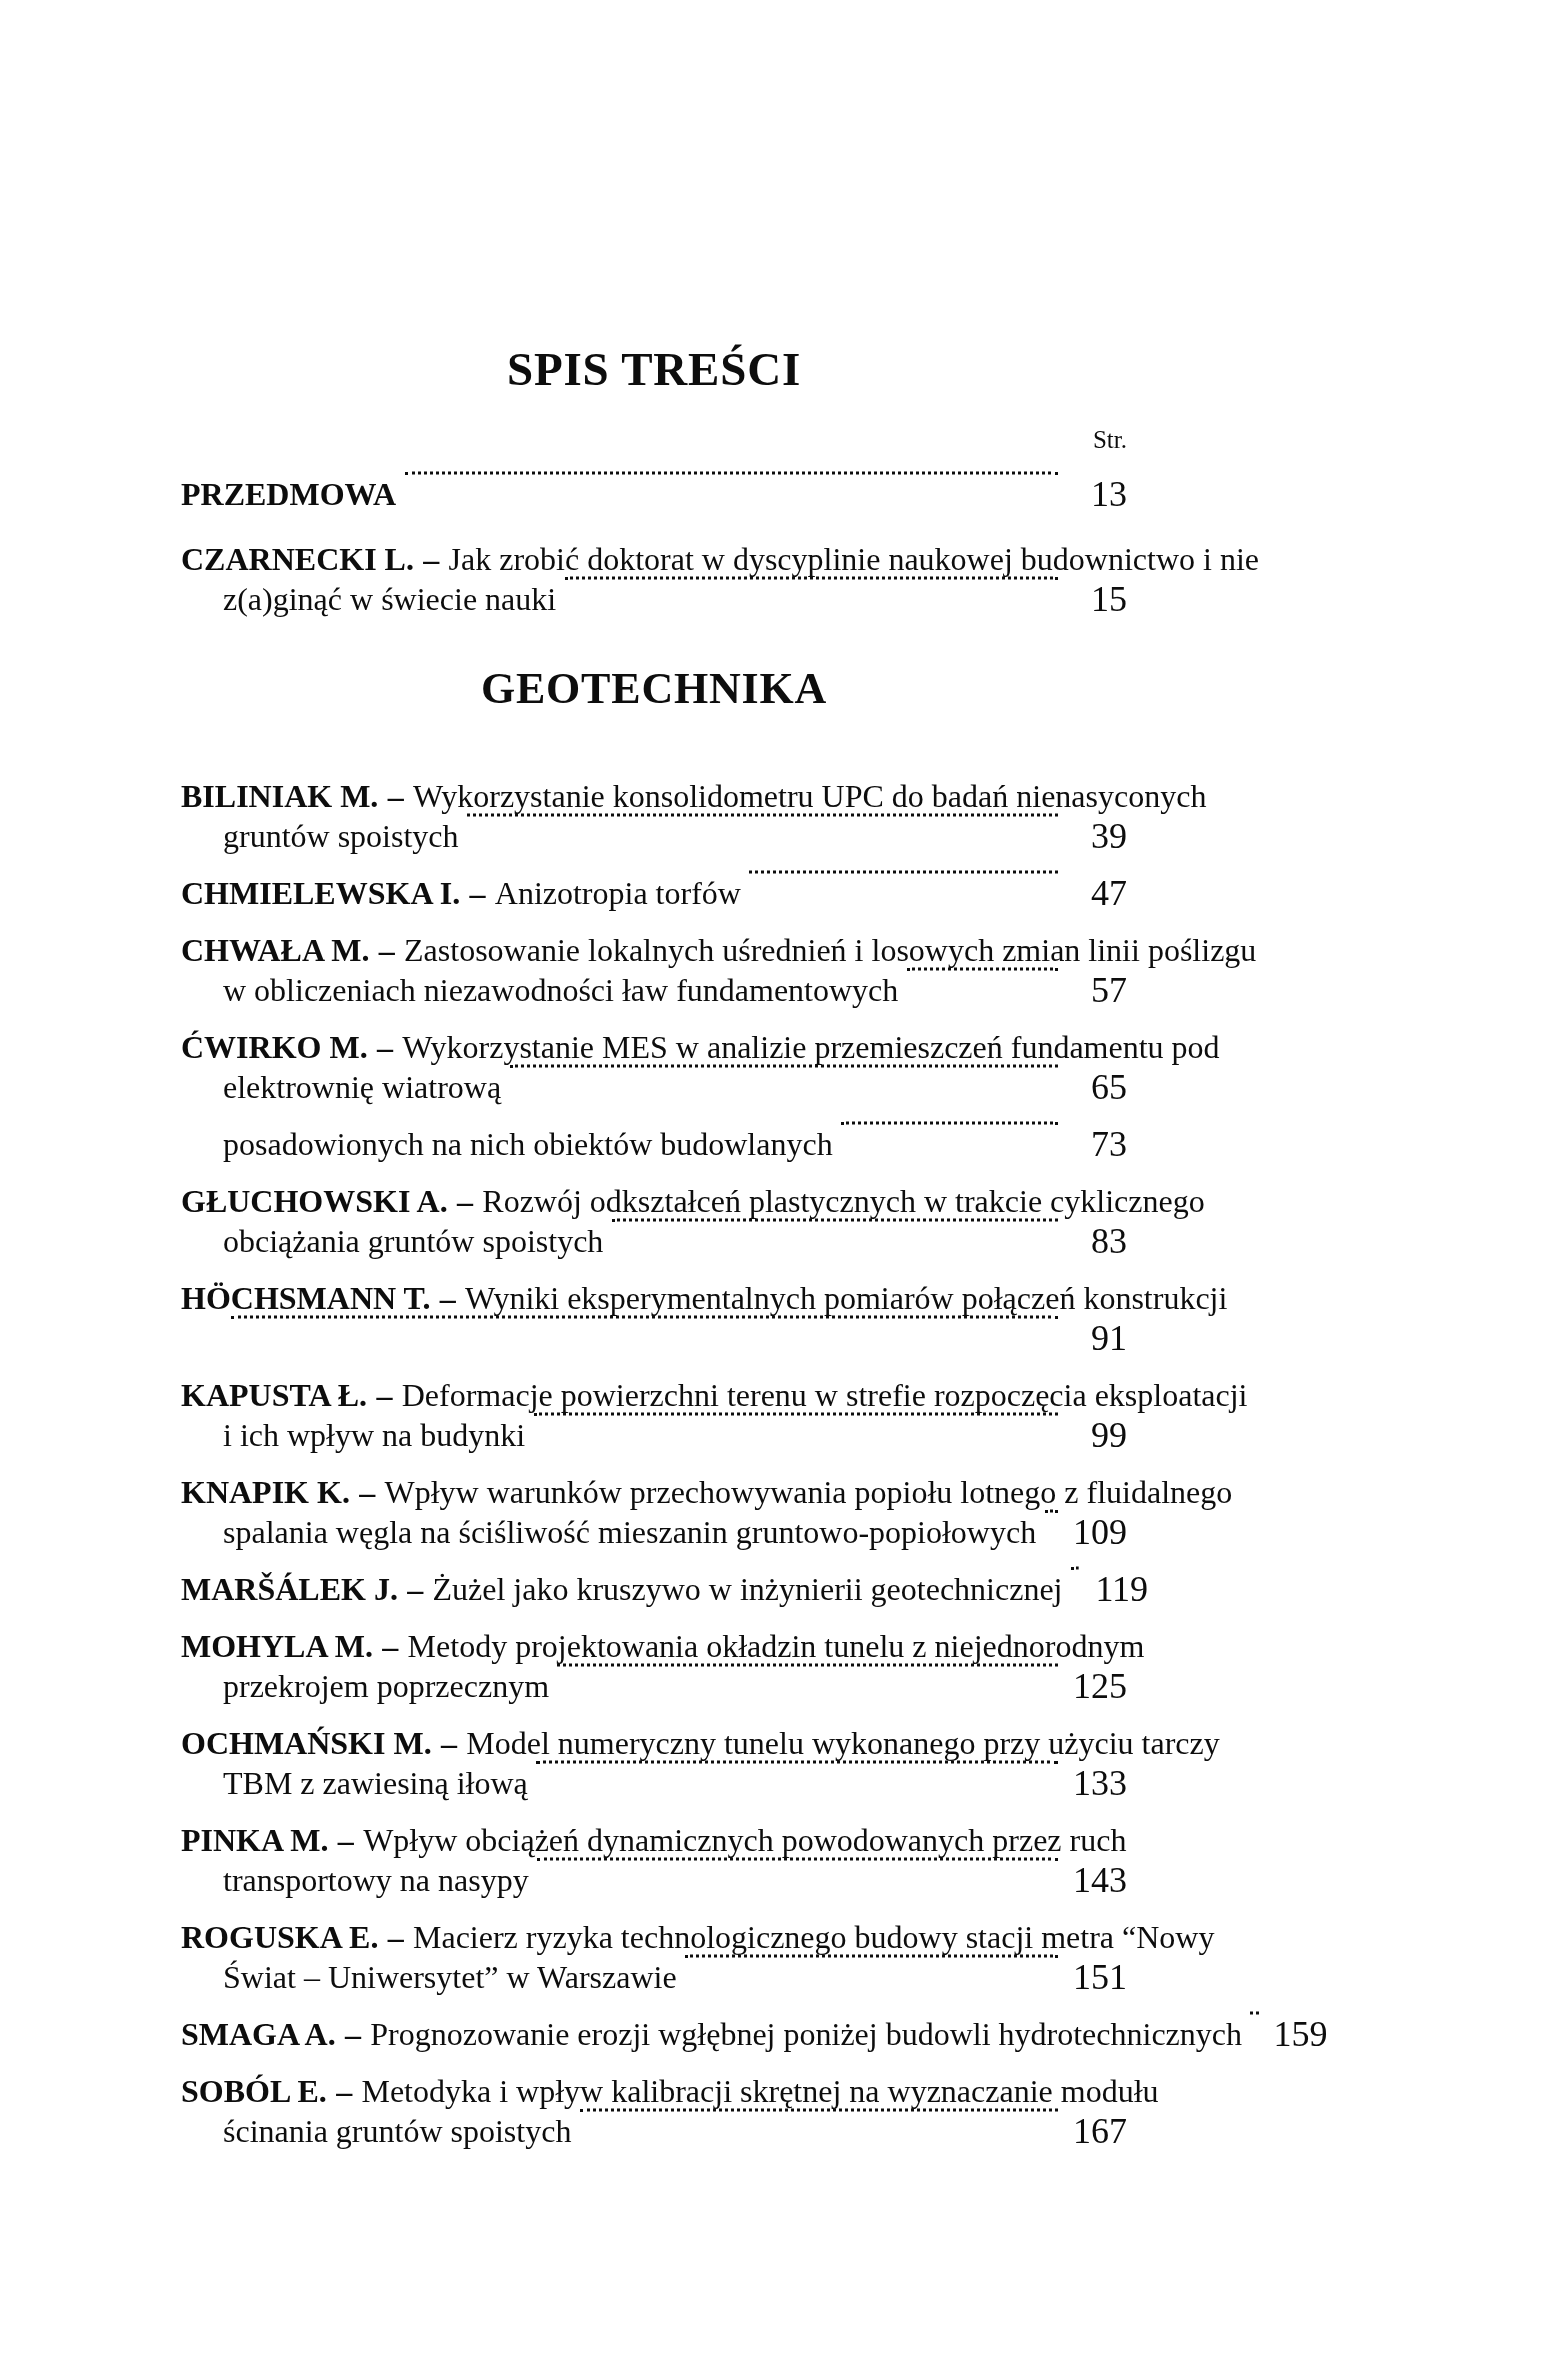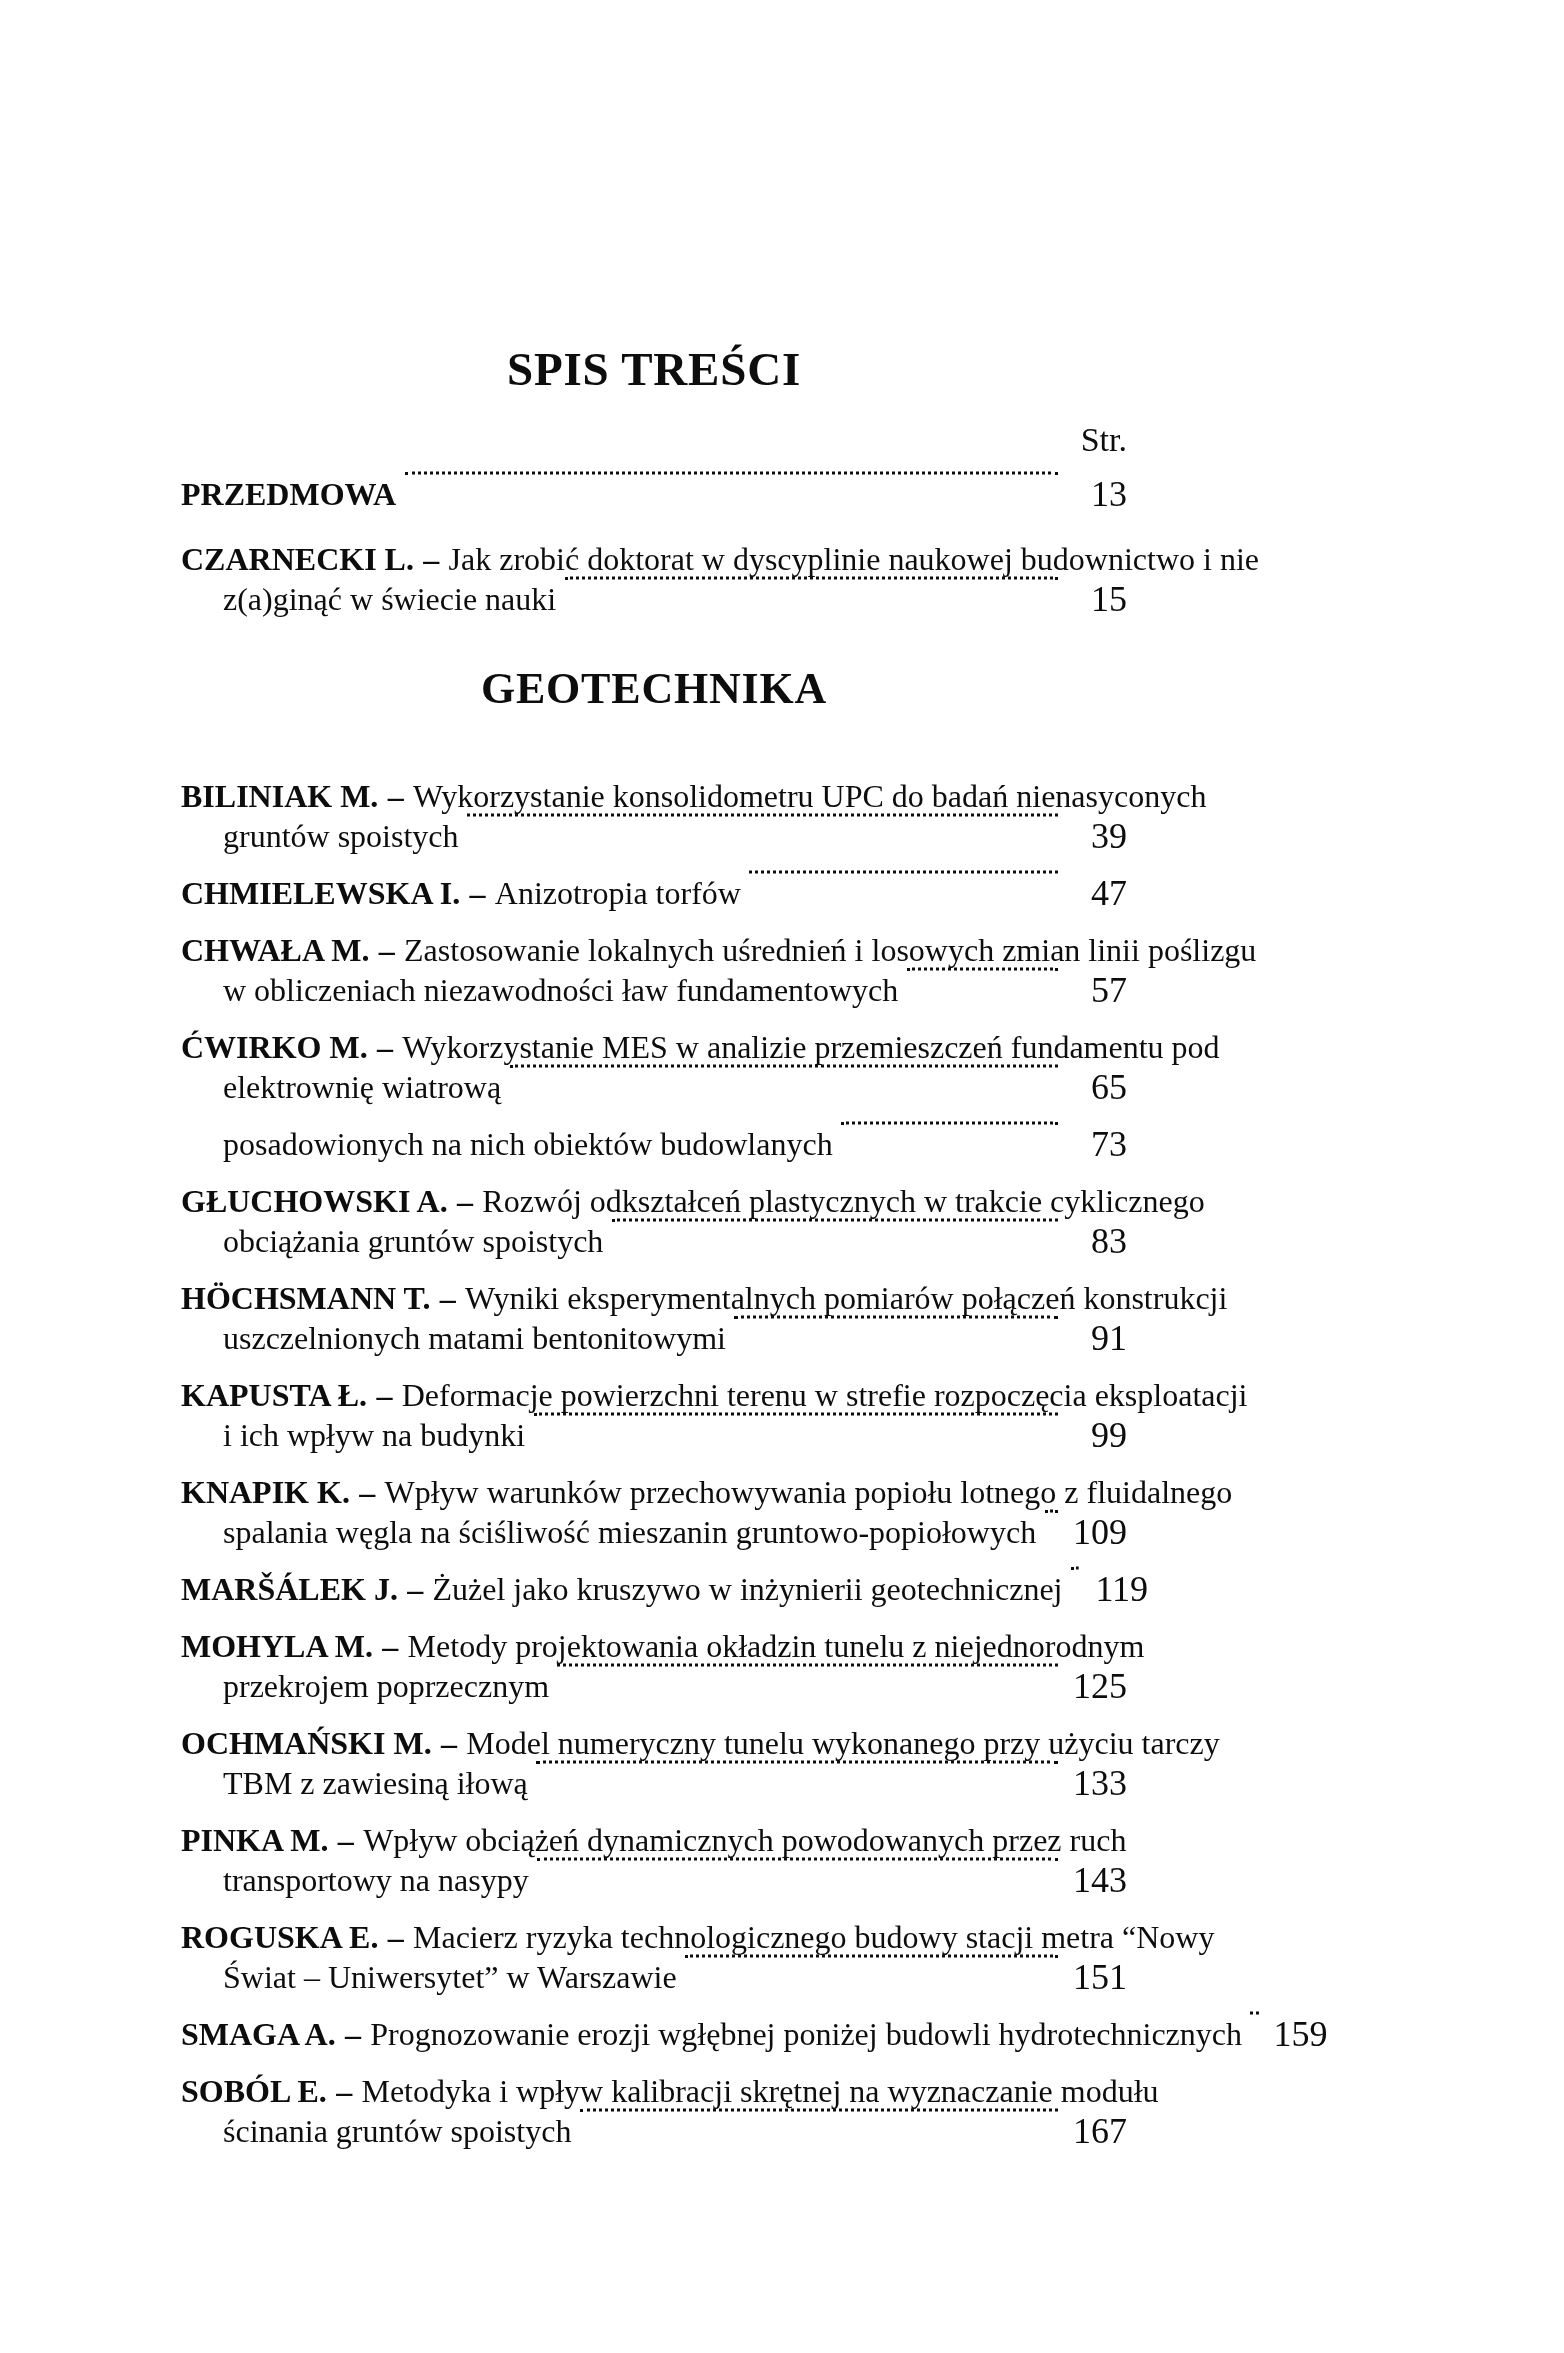--- a/index.html
+++ b/index.html
@@ -25,21 +25,21 @@
     margin: 0;
     text-align: center;
     font-size: 47px;
     font-weight: bold;
     letter-spacing: 0.8px;
     line-height: 51px;
   }
   .str-row {
     margin-top: 25px;
     text-align: right;
-    font-size: 34px;
+    font-size: 25px;
     line-height: 40px;
   }
   .toc {
     margin-top: 13.5px;
   }
   .entry {
     font-size: 32px;
     line-height: 40px;
     margin-bottom: 17px;
   }
@@ -171,21 +171,20 @@
       <div class="cont">
         <span>obciążania gruntów spoistych</span>
         <span class="dots"></span>
         <span class="page-num">83</span>
       </div>
     </div>
 
     <div class="entry">
       <div class="line"><span class="b">HÖCHSMANN T.</span><span class="sep">–</span><span>Wyniki eksperymentalnych pomiarów połączeń konstrukcji</span></div>
       <div class="cont">
-        <span>uszczelnionych matami bentonitowymi</span>
         <span class="dots"></span>
         <span class="page-num">91</span>
       </div>
     </div>
 
     <div class="entry">
       <div class="line"><span class="b">KAPUSTA Ł.</span><span class="sep">–</span><span>Deformacje powierzchni terenu w strefie rozpoczęcia eksploatacji</span></div>
       <div class="cont">
         <span>i ich wpływ na budynki</span>
         <span class="dots"></span>

